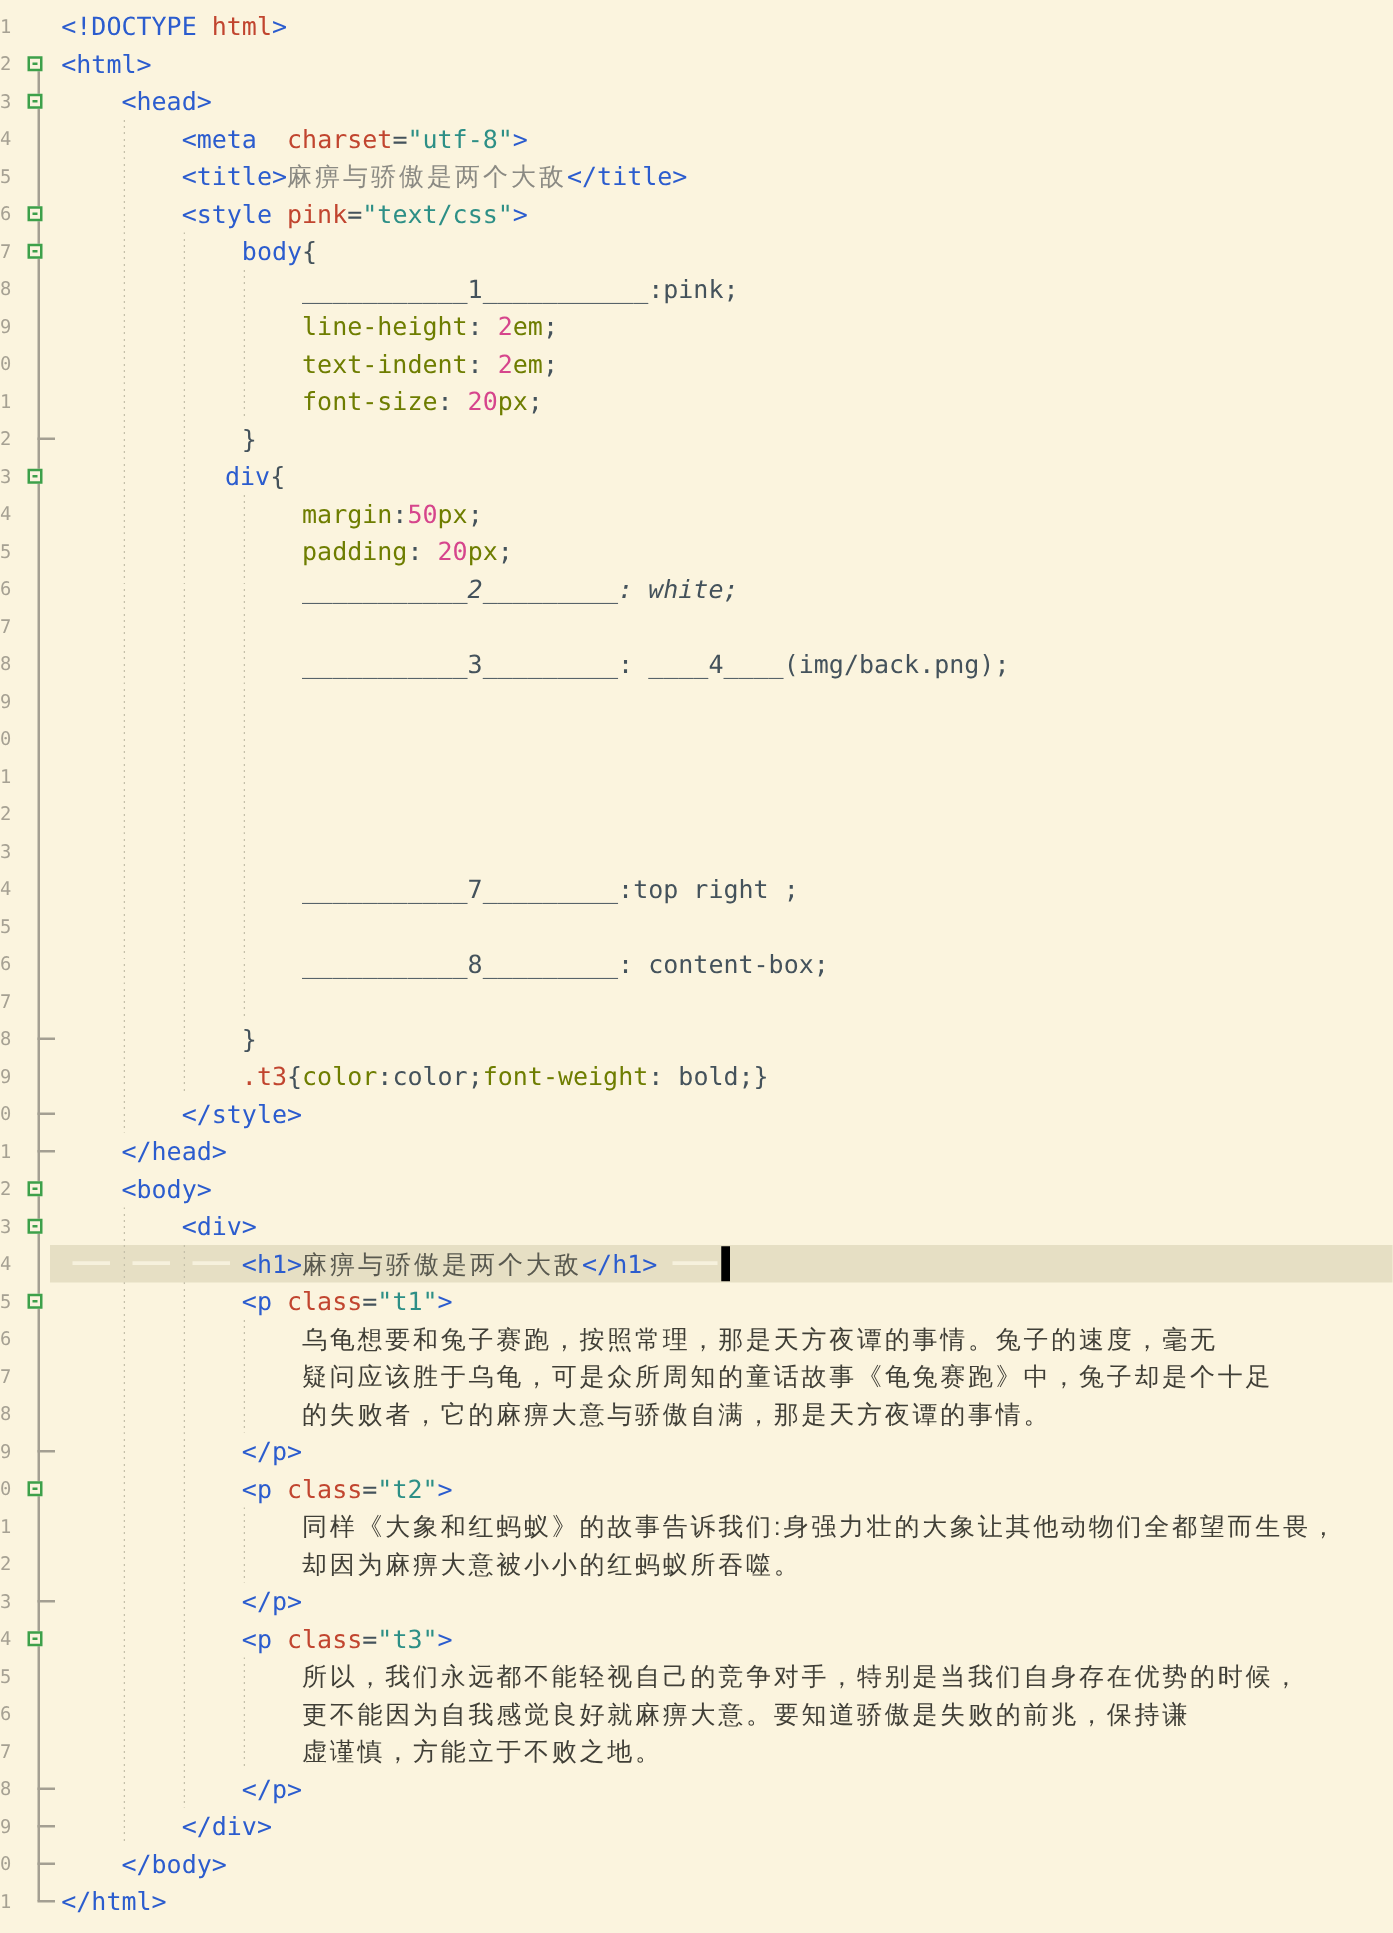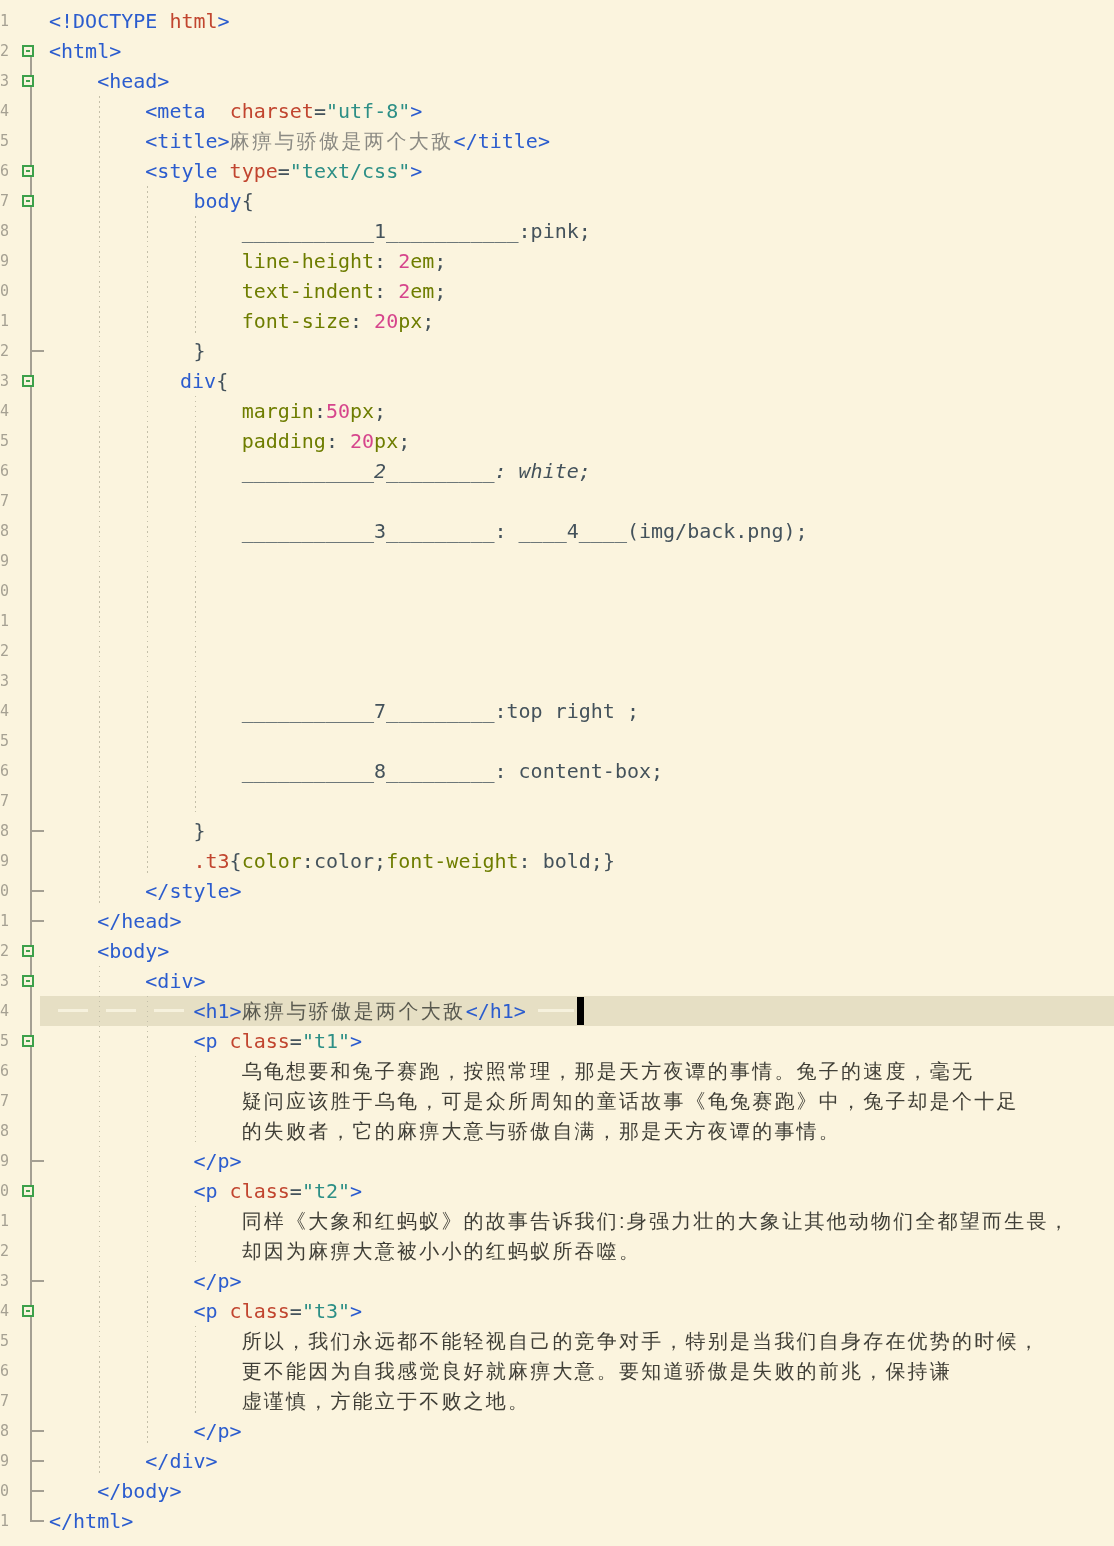--- a/index.html
+++ b/index.html
@@ -80,21 +80,21 @@
       <div class="code" style="left: 145.32px;"><span class="tok-t">&lt;title&gt;</span><span class="tok-ct">麻痹与骄傲是两个大敌</span><span class="tok-t">&lt;/title&gt;</span></div>
     </div>
     <div class="row" style="top: 156px;">
       <div class="guide" style="left: 99px;"></div>
       <div class="ln">
         <span>6</span>
       </div>
       <div class="foldbox">
         <i></i>
       </div>
-      <div class="code" style="left: 145.32px;"><span class="tok-t">&lt;style</span><span class="tok-d"> </span><span class="tok-r">type</span><span class="tok-d">=</span><span class="tok-s">"text/css"</span><span class="tok-t">&gt;</span></div>
+      <div class="code" style="left: 145.32px;"><span class="tok-t">&lt;style</span><span class="tok-d"> </span><span class="tok-r">pink</span><span class="tok-d">=</span><span class="tok-s">"text/css"</span><span class="tok-t">&gt;</span></div>
     </div>
     <div class="row" style="top: 186px;">
       <div class="guide" style="left: 99px;"></div>
       <div class="guide" style="left: 147px;"></div>
       <div class="ln">
         <span>7</span>
       </div>
       <div class="foldbox">
         <i></i>
       </div>

